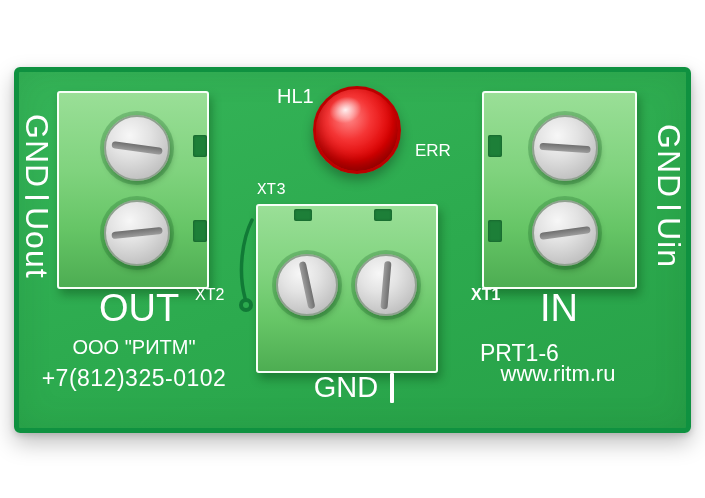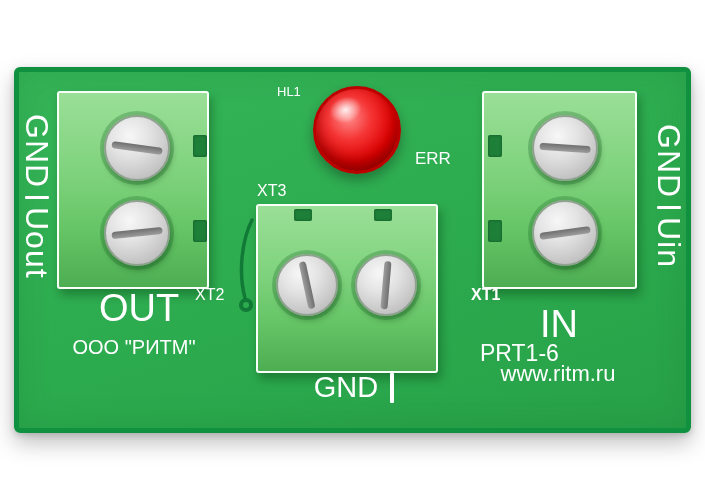--- a/index.html
+++ b/index.html
@@ -50,27 +50,27 @@
        background:radial-gradient(circle at 40% 35%,#ff8a8a 0%,#f53535 30%,#dd0000 62%,#950000 100%);
        border:3px solid #bb0000;
        box-shadow:0 6px 12px rgba(0,0,0,.3),inset 0 -8px 14px rgba(100,0,0,.55);}
   .led-hi{position:absolute;left:16%;top:10%;width:40%;height:32%;border-radius:50%;
           transform:rotate(-18deg);
           background:radial-gradient(ellipse at center,rgba(255,255,255,.9) 0%,rgba(255,255,255,0) 70%);}
 
   
   .ref{font-size:16px;}
   .big{font-size:38px;text-align:center;}
-  .led-ref{left:258px;top:13px;font-size:13px;}
-  .led-err{left:396px;top:78px;font-size:17px;}
+  .led-ref{left:258px;top:13px;font-size:20px;}
+  .led-err{left:396px;top:70px;font-size:17px;}
   .ref-xt2{left:176px;top:214px;}
-  .ref-xt3{left:238px;top:110px;}
+  .ref-xt3{left:238px;top:110px;font-family:Liberation Mono, monospace;}
   .ref-xt1{left:452px;top:214px;font-weight:bold;}
   .lbl-out{left:60px;top:216px;width:120px;}
-  .lbl-in{left:480px;top:216px;width:120px;margin-top:16px;}
+  .lbl-in{left:480px;top:216px;width:120px;}
 
   .vcol{display:flex;flex-direction:column;align-items:center;justify-content:center;gap:8px;}
   .vcol-left{left:1px;top:26px;width:34px;height:196px;}
   .vcol-right{left:633px;top:26px;width:34px;height:196px;}
   .vtext{writing-mode:vertical-rl;text-orientation:mixed;color:#fff;font-size:32px;
          line-height:1;letter-spacing:1px;}
   .hdiv{width:24px;height:3px;background:#ffffff;border-radius:1px;}
 
   .hrow{left:225px;top:298px;width:220px;height:36px;display:flex;flex-direction:row;
         align-items:center;justify-content:center;gap:12px;}
@@ -148,17 +148,18 @@
     </div>
     <div class="txt ref ref-xt1">XT1</div>
     <div class="txt big lbl-in">IN</div>
     <div class="vcol vcol-right">
       <div class="vtext">GND</div>
       <div class="hdiv"></div>
       <div class="vtext">Uin</div>
     </div>
 
     <div class="txt company">ООО "РИТМ"</div>
+    <div class="txt phone">+7(812)325-0102</div>
     <div class="txt model">PRT1-6</div>
     <div class="txt website">www.ritm.ru</div>
 
   </div>
 </div>
 
 </body></html>

